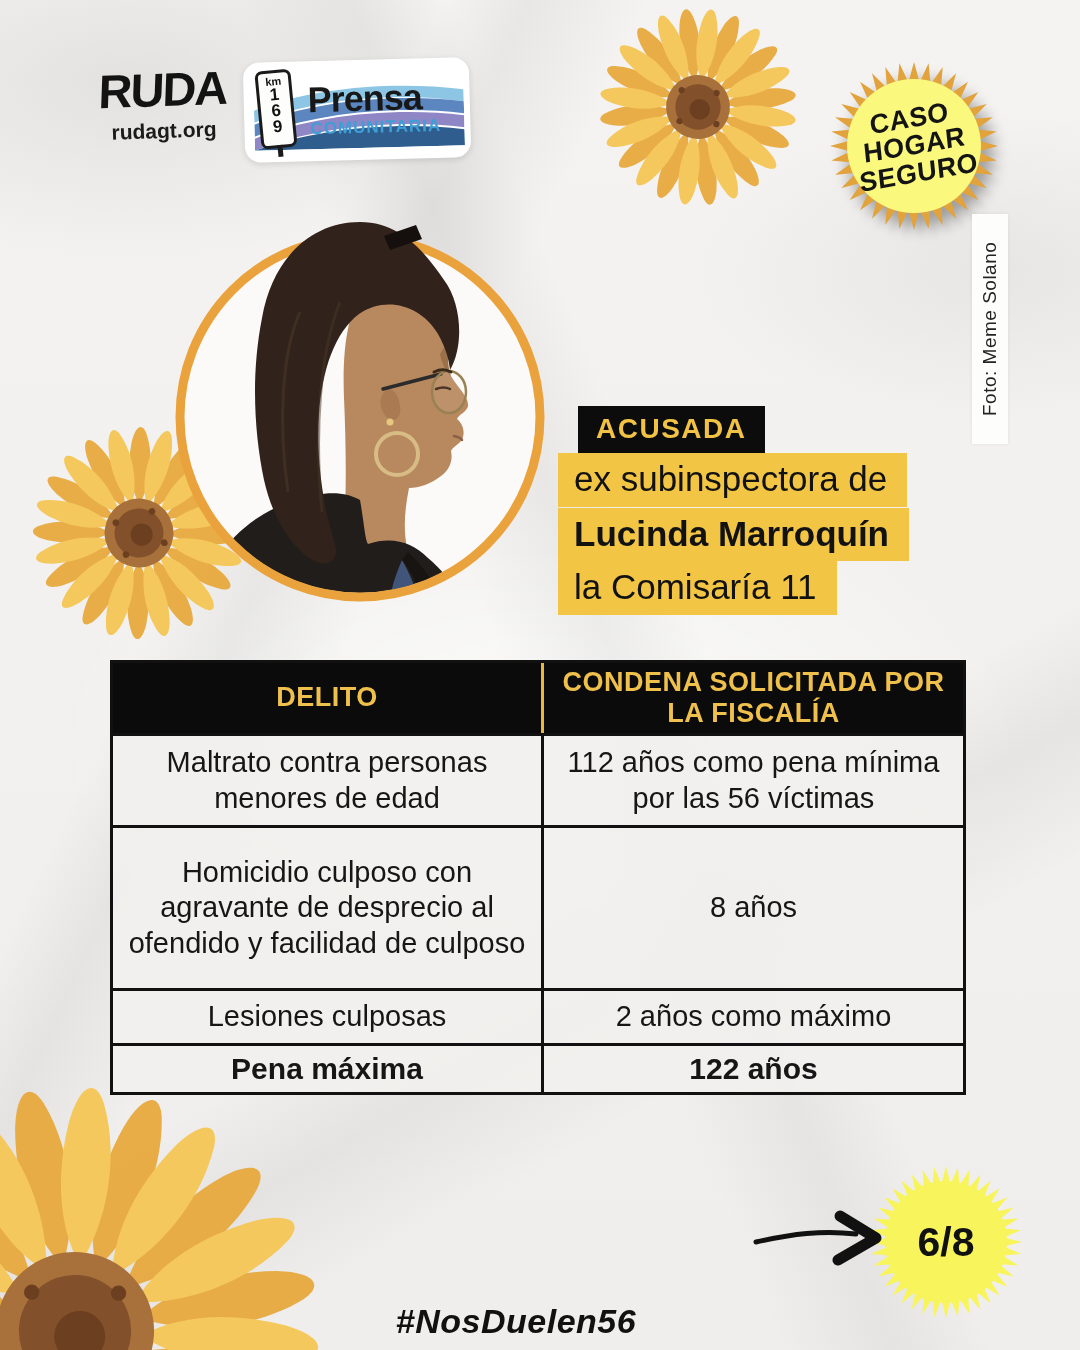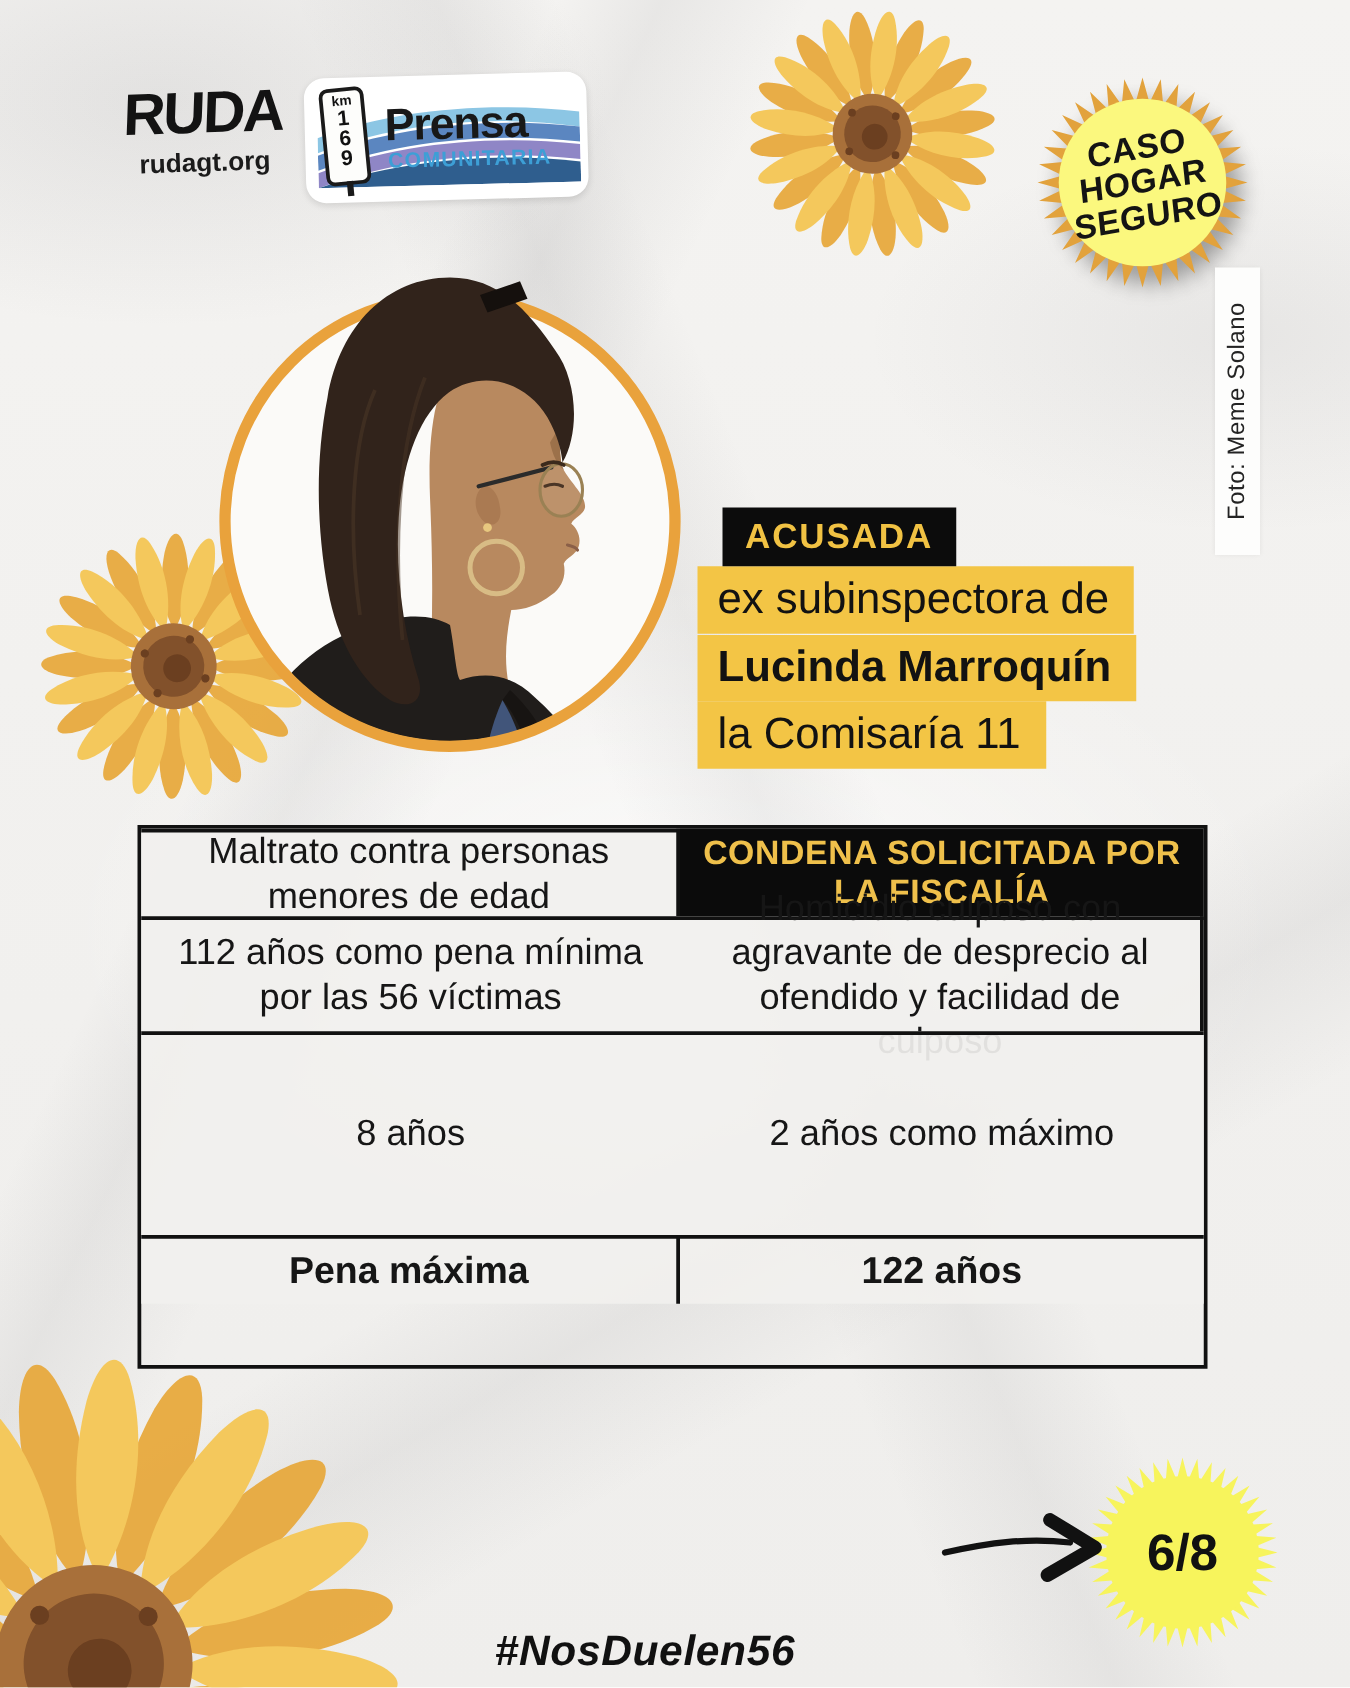--- a/index.html
+++ b/index.html
@@ -226,28 +226,30 @@
   </svg>
 
   <div class="accused">
     <div class="accused-label">ACUSADA</div>
     <div class="accused-line">ex subinspectora de</div>
     <div class="accused-line accused-name">Lucinda Marroquín</div>
     <div class="accused-line">la Comisaría 11</div>
   </div>
 
   <div class="sentence-table">
+    <div class="cell head c1">DELITO</div>
+    <div class="cell head">CONDENA SOLICITADA POR LA FISCALÍA</div>
+
     <div class="cell c1">Maltrato contra personas menores de edad</div>
-
-    <div class="cell head">CONDENA SOLICITADA POR LA FISCALÍA</div>
     <div class="cell">112 años como pena mínima por las 56 víctimas</div>
 
     <div class="cell c1">Homicidio culposo con agravante de desprecio al ofendido y facilidad de culposo</div>
     <div class="cell">8 años</div>
 
+    <div class="cell c1">Lesiones culposas</div>
     <div class="cell">2 años como máximo</div>
 
     <div class="cell c1 bold">Pena máxima</div>
     <div class="cell bold">122 años</div>
   </div>
 
   <div class="hashtag">#NosDuelen56</div>
 
   <svg class="arrow" viewBox="0 0 140 62">
     <path d="M4,36 C40,28 70,24 104,28" stroke="#111" stroke-width="5" fill="none" stroke-linecap="round"></path>

